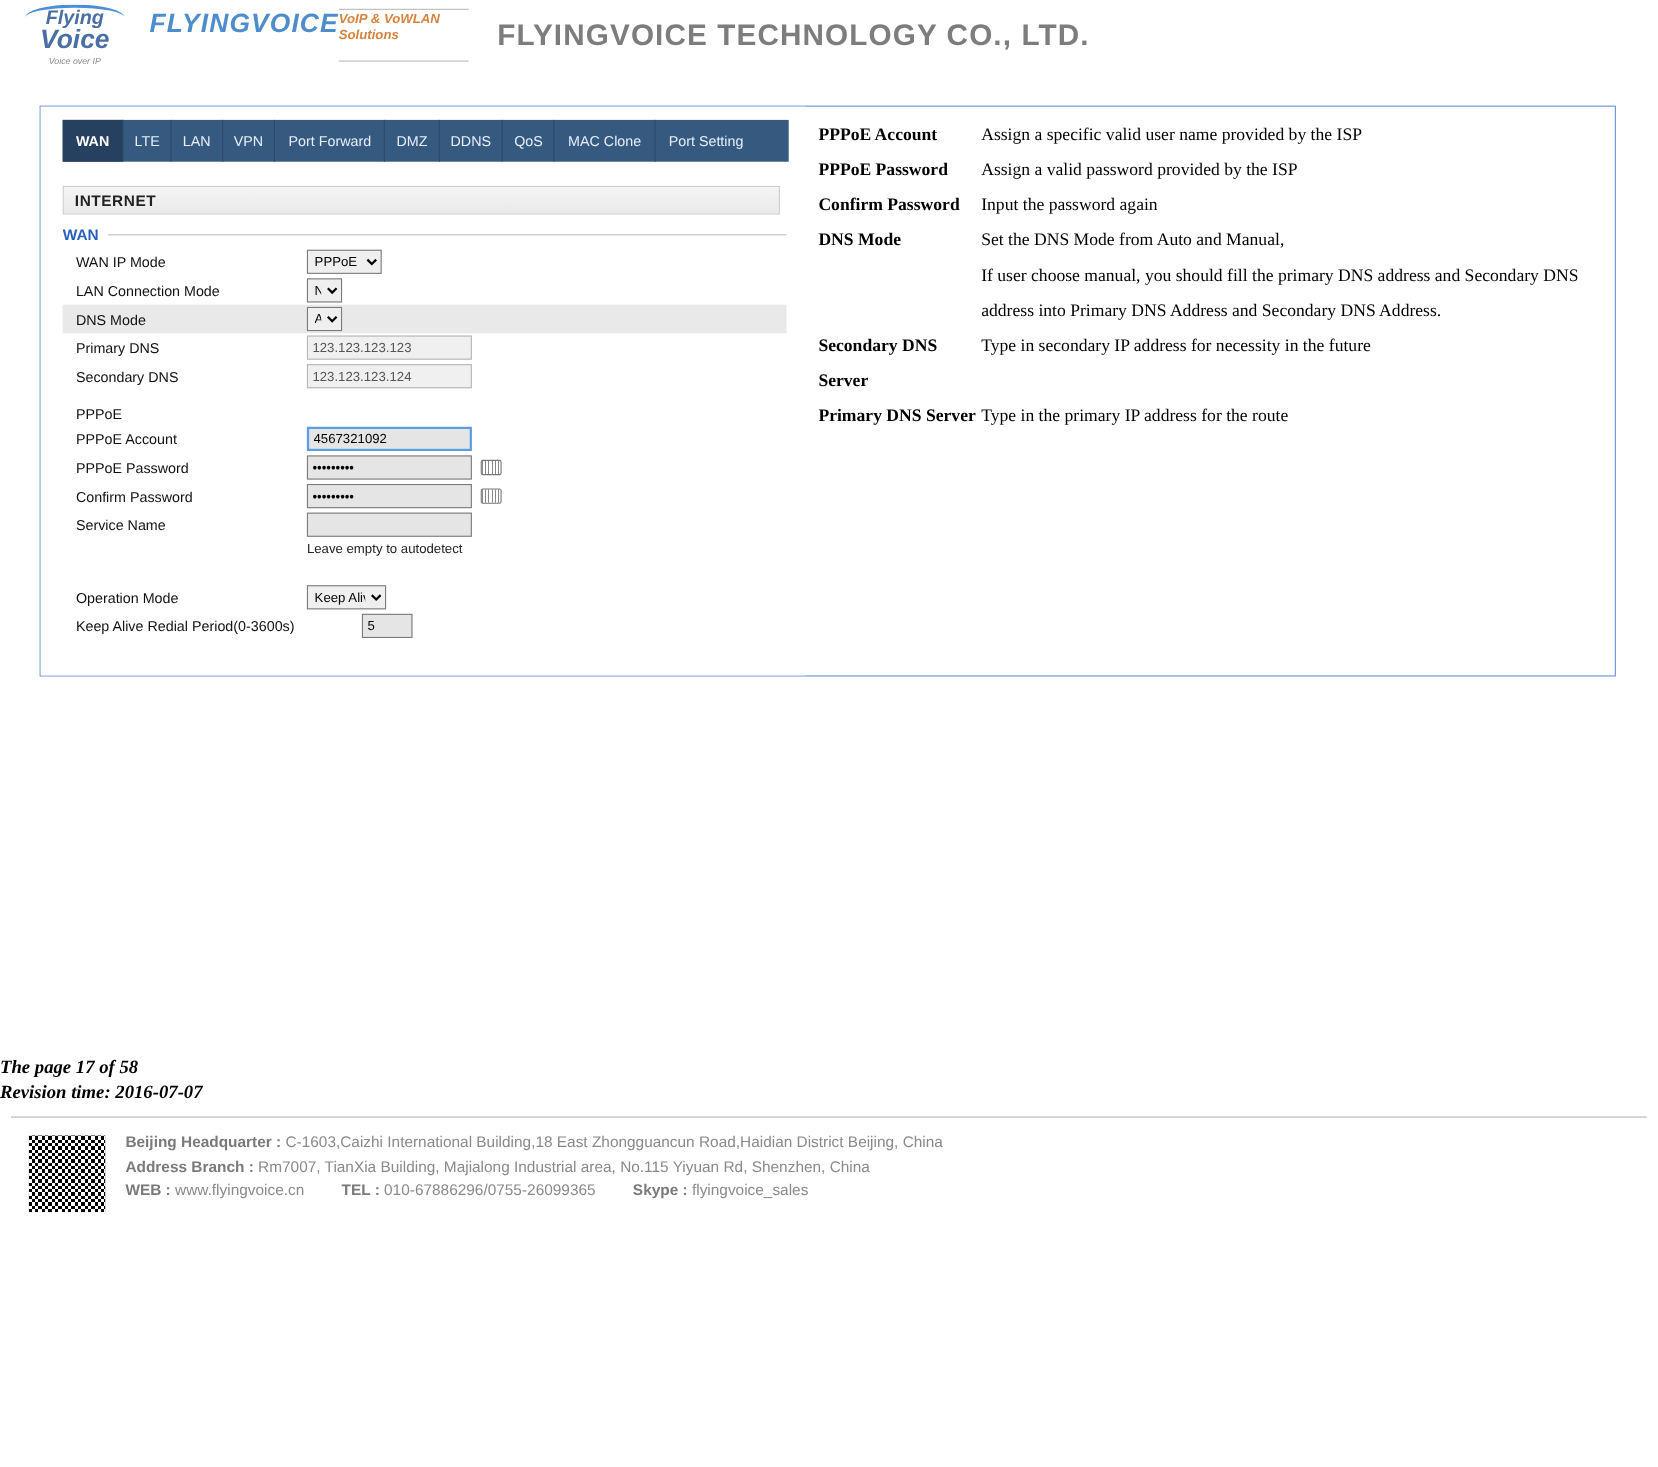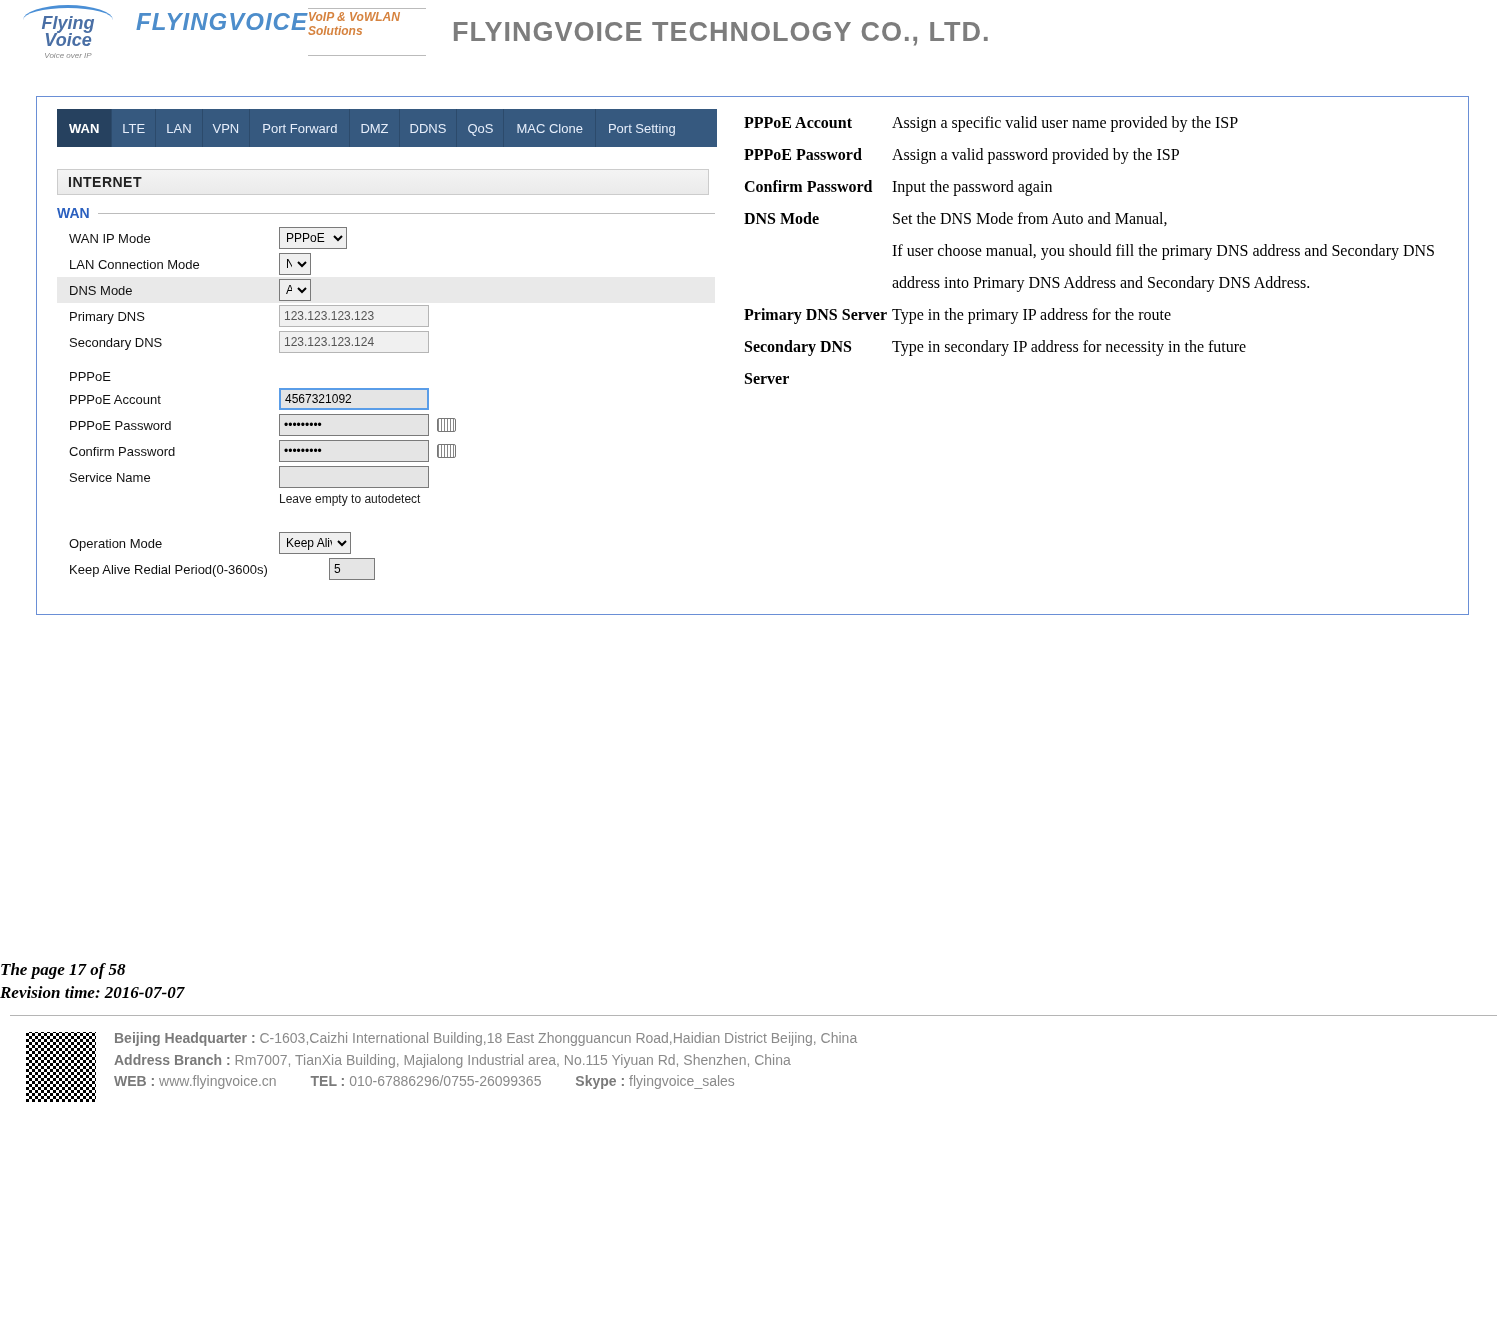--- a/index.html
+++ b/index.html
@@ -22,21 +22,21 @@
     display: flex; flex-direction: column; justify-content: center; align-items: center;
     font-size: 10px; color: #4a6fa5;
   }
   .logo1 .curve {
     width: 90px; height: 30px;
     border-top: 3px solid #4a8fd6;
     border-radius: 50% 50% 0 0;
     margin-bottom: -22px;
   }
   .logo1 .txt-top { font-weight: bold; font-size: 18px; color: #4a6fa5; font-style: italic; }
-  .logo1 .txt-bot { font-weight: bold; font-size: 18px; color: #4a6fa5; font-style: italic; margin-top:-4px;}
+  .logo1 .txt-bot { font-weight: bold; font-size: 24px; color: #4a6fa5; font-style: italic; margin-top:-4px;}
   .logo1 .sub { font-size: 8px; color: #888; font-style: italic; }
   .logo2 {
     width: 290px; height: 48px;
     display: flex; flex-direction: row; justify-content: center;
   }
   .logo2 .l2top { font-size: 24px; font-weight: bold; font-style: italic; color:#4d8dcb; letter-spacing:1px;}
   .logo2 .l2bot { font-size: 12px; font-weight: bold; font-style: italic; color:#d6833f; border-top:1px solid #bbb; border-bottom:1px solid #bbb; padding:1px 0;}
   .company-title {
     flex: 1;
     font-family: Verdana, Arial, sans-serif;
@@ -331,26 +331,26 @@
       <div class="desc-row">
         <div class="desc-label">Confirm Password</div>
         <div class="desc-text">Input the password again</div>
       </div>
       <div class="desc-row">
         <div class="desc-label">DNS Mode</div>
         <div class="desc-text" style="white-space:pre-line">Set the DNS Mode from Auto and Manual,
 If user choose manual, you should fill the primary DNS address and Secondary DNS address into Primary DNS Address and Secondary DNS Address.</div>
       </div>
       <div class="desc-row">
+        <div class="desc-label">Secondary DNS Server</div>
+        <div class="desc-text">Type in secondary IP address for necessity in the future</div>
+      </div>
+      <div class="desc-row">
         <div class="desc-label">Primary DNS Server</div>
         <div class="desc-text">Type in the primary IP address for the route</div>
-      </div>
-      <div class="desc-row">
-        <div class="desc-label">Secondary DNS Server</div>
-        <div class="desc-text">Type in secondary IP address for necessity in the future</div>
       </div>
     </div>
 
   </div>
 </div>
 
 <div class="footer-meta">
   <div>The page 17 of 58</div>
   <div>Revision time: 2016-07-07</div>
 </div>

